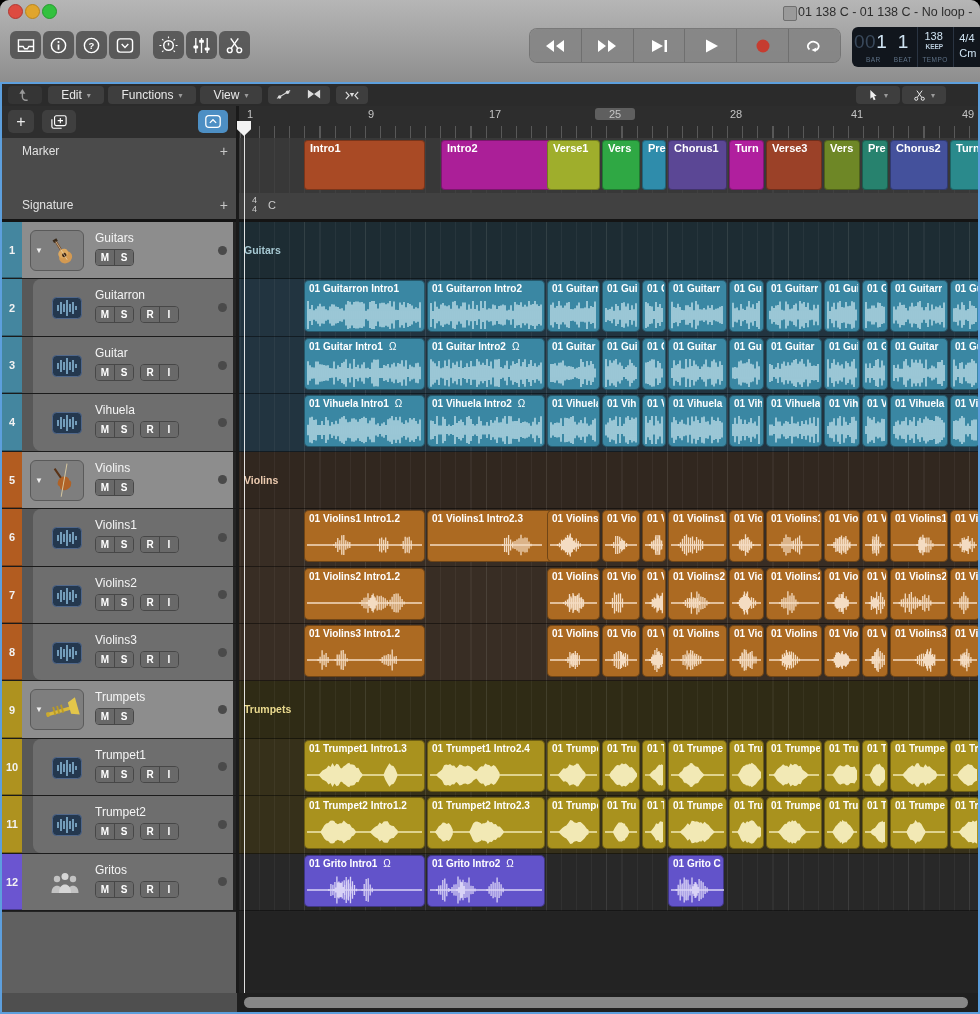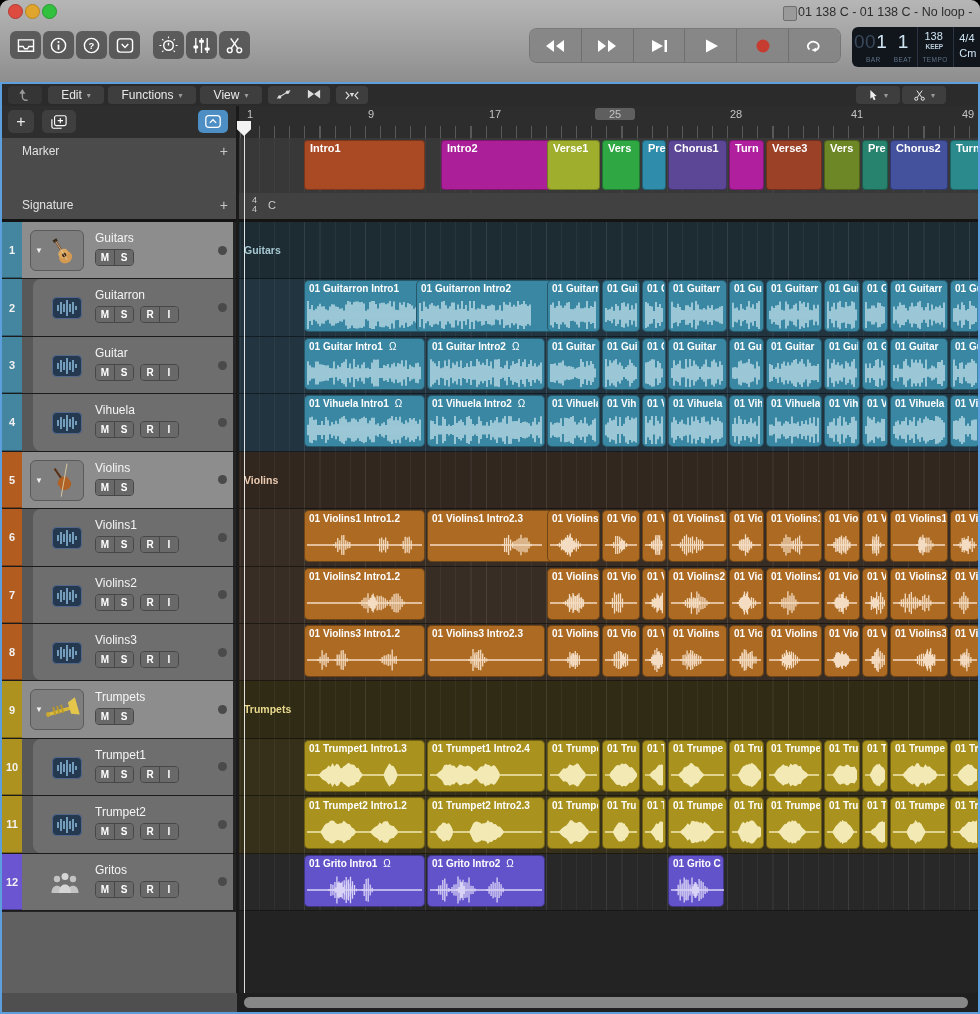--- a/index.html
+++ b/index.html
@@ -719,21 +719,21 @@
       <div class="lane" style="top: 0px; height: 57.42px; background-color: rgb(29, 44, 51);">
         <div class="lanelabel" style="color: rgb(166, 200, 210);">Guitars</div>
       </div>
       <div class="lane" style="top: 57.42px; height: 57.42px; background-color: rgb(34, 52, 64);">
         <div class="region" style="left: 68px; width: 121px; background: rgb(58, 135, 163);">
           <div class="rlabel">01 Guitarron Intro1</div>
           <svg width="115" height="28">
             <path d="M1.0 -0.3L1.0 28.3M3.0 7.9L3.0 20.1M5.0 4.1L5.0 23.9M7.0 9.3L7.0 18.7M9.0 7.7L9.0 20.3M11.0 5.3L11.0 22.7M13.0 2.8L13.0 25.2M15.0 5.4L15.0 22.6M17.0 5.3L17.0 22.7M19.0 8.3L19.0 19.7M21.0 9.3L21.0 18.7M23.0 5.4L23.0 22.6M25.0 3.2L25.0 24.8M27.0 3.5L27.0 24.5M29.0 5.4L29.0 22.6M31.0 6.0L31.0 22.0M33.0 7.8L33.0 20.2M35.0 7.3L35.0 20.7M37.0 9.6L37.0 18.4M39.0 3.5L39.0 24.5M41.0 0.1L41.0 27.9M43.0 0.7L43.0 27.3M45.0 3.5L45.0 24.5M47.0 1.0L47.0 27.0M49.0 0.4L49.0 27.6M51.0 0.5L51.0 27.5M53.0 1.3L53.0 26.7M55.0 1.1L55.0 26.9M57.0 2.4L57.0 25.6M59.0 9.8L59.0 18.2M61.0 8.2L61.0 19.8M63.0 1.0L63.0 27.0M65.0 0.0L65.0 28.0M67.0 -0.4L67.0 28.4M69.0 3.0L69.0 25.0M71.0 7.6L71.0 20.4M73.0 2.3L73.0 25.7M75.0 1.7L75.0 26.3M77.0 1.7L77.0 26.3M79.0 3.3L79.0 24.7M81.0 2.3L81.0 25.7M83.0 -0.0L83.0 28.0M85.0 5.5L85.0 22.5M87.0 0.4L87.0 27.6M89.0 8.8L89.0 19.2M91.0 8.9L91.0 19.1M93.0 1.6L93.0 26.4M95.0 3.7L95.0 24.3M97.0 0.9L97.0 27.1M99.0 6.3L99.0 21.7M101.0 1.9L101.0 26.1M103.0 3.1L103.0 24.9M105.0 4.5L105.0 23.5M107.0 7.7L107.0 20.3M109.0 6.3L109.0 21.7M111.0 7.3L111.0 20.7M113.0 1.3L113.0 26.7" stroke="#cfeaf2" stroke-width="1.3" fill="none"></path>
           </svg>
         </div>
-        <div class="region" style="left: 180px; width: 118px; background: rgb(58, 135, 163); padding-left: 31px;">
+        <div class="region" style="left: 191px; width: 118px; background: rgb(58, 135, 163);">
           <div class="rlabel">01 Guitarron Intro2</div>
           <svg width="112" height="28">
             <path d="M1.0 2.0L1.0 26.0M3.0 10.1L3.0 17.9M5.0 0.6L5.0 27.4M7.0 5.8L7.0 22.2M9.0 7.8L9.0 20.2M11.0 3.4L11.0 24.6M13.0 2.1L13.0 25.9M15.0 4.5L15.0 23.5M17.0 5.3L17.0 22.7M19.0 4.2L19.0 23.8M21.0 7.7L21.0 20.3M23.0 0.8L23.0 27.2M25.0 -0.1L25.0 28.1M27.0 4.3L27.0 23.7M29.0 7.5L29.0 20.5M31.0 5.2L31.0 22.8M33.0 1.6L33.0 26.4M35.0 1.6L35.0 26.4M37.0 8.8L37.0 19.2M39.0 3.4L39.0 24.6M41.0 7.7L41.0 20.3M43.0 -0.0L43.0 28.0M45.0 7.9L45.0 20.1M47.0 4.1L47.0 23.9M49.0 9.8L49.0 18.2M51.0 -0.2L51.0 28.2M53.0 6.9L53.0 21.1M55.0 -0.1L55.0 28.1M57.0 8.4L57.0 19.6M59.0 7.2L59.0 20.8M61.0 7.8L61.0 20.2M63.0 3.4L63.0 24.6M65.0 4.2L65.0 23.8M67.0 8.1L67.0 19.9M69.0 5.0L69.0 23.0M71.0 4.5L71.0 23.5M73.0 3.5L73.0 24.5M75.0 4.2L75.0 23.8M77.0 9.4L77.0 18.6M79.0 8.7L79.0 19.3M81.0 4.2L81.0 23.8M83.0 9.7L83.0 18.3M85.0 0.9L85.0 27.1M87.0 3.5L87.0 24.5M89.0 3.9L89.0 24.1M91.0 1.2L91.0 26.8M93.0 5.7L93.0 22.3M95.0 3.7L95.0 24.3M97.0 5.4L97.0 22.6M99.0 -0.1L99.0 28.1M101.0 3.7L101.0 24.3M103.0 2.9L103.0 25.1M105.0 0.1L105.0 27.9M107.0 3.3L107.0 24.7M109.0 5.0L109.0 23.0M111.0 3.6L111.0 24.4" stroke="#cfeaf2" stroke-width="1.3" fill="none"></path>
           </svg>
         </div>
         <div class="region" style="left: 311px; width: 53px; background: rgb(58, 135, 163);">
           <div class="rlabel">01 Guitarr</div>
           <svg width="47" height="28">
             <path d="M1.0 3.7L1.0 24.3M3.0 1.4L3.0 26.6M5.0 6.7L5.0 21.3M7.0 5.0L7.0 23.0M9.0 0.1L9.0 27.9M11.0 4.6L11.0 23.4M13.0 6.7L13.0 21.3M15.0 4.4L15.0 23.6M17.0 1.8L17.0 26.2M19.0 1.0L19.0 27.0M21.0 7.9L21.0 20.1M23.0 8.2L23.0 19.8M25.0 7.2L25.0 20.8M27.0 4.5L27.0 23.5M29.0 1.4L29.0 26.6M31.0 7.3L31.0 20.7M33.0 7.2L33.0 20.8M35.0 6.6L35.0 21.4M37.0 -0.2L37.0 28.2M39.0 7.2L39.0 20.8M41.0 4.9L41.0 23.1M43.0 6.0L43.0 22.0M45.0 0.4L45.0 27.6" stroke="#cfeaf2" stroke-width="1.3" fill="none"></path>
           </svg>
@@ -1084,26 +1084,20 @@
           <svg width="24" height="28">
             <path d="M0 14L24 14M4.9 13.0L4.9 15.0M6.9 9.3L6.9 18.7M8.9 7.6L8.9 20.4M10.9 9.0L10.9 19.0M12.9 7.3L12.9 20.7M14.9 8.7L14.9 19.3M6.8 13.0L6.8 15.0M8.8 7.3L8.8 20.7M10.8 2.9L10.8 25.1M12.8 6.7L12.8 21.3M14.8 9.8L14.8 18.2" stroke="#f4dcc2" stroke-width="1.3" fill="none"></path>
           </svg>
         </div>
       </div>
       <div class="lane" style="top: 401.94px; height: 57.42px; background-color: rgb(56, 45, 36);">
         <div class="region" style="left: 68px; width: 121px; background: rgb(172, 106, 34);">
           <div class="rlabel">01 Violins3 Intro1.2</div>
           <svg width="115" height="28">
             <path d="M0 14L115 14M73.2 13.0L73.2 15.0M75.2 11.1L75.2 16.9M77.2 9.5L77.2 18.5M79.2 9.3L79.2 18.7M81.2 7.9L81.2 20.1M83.2 8.4L83.2 19.6M85.2 3.6L85.2 24.4M87.2 10.5L87.2 17.5M89.2 9.9L89.2 18.1M28.2 13.0L28.2 15.0M30.2 8.6L30.2 19.4M32.2 8.6L32.2 19.4M34.2 4.4L34.2 23.6M36.2 3.9L36.2 24.1M38.2 7.7L38.2 20.3M40.2 12.3L40.2 15.7M11.1 13.0L11.1 15.0M13.1 10.7L13.1 17.3M15.1 4.2L15.1 23.8M17.1 8.7L17.1 19.3M19.1 7.0L19.1 21.0M21.1 10.9L21.1 17.1" stroke="#f4dcc2" stroke-width="1.3" fill="none"></path>
-          </svg>
-        </div>
-        <div class="region" style="left: 191px; width: 118px; background: rgb(172, 106, 34);">
-          <div class="rlabel">01 Violins3 Intro2.3</div>
-          <svg width="112" height="28">
-            <path d="M0 14L112 14M39.0 13.0L39.0 15.0M41.0 10.2L41.0 17.8M43.0 2.9L43.0 25.1M45.0 6.6L45.0 21.4M47.0 6.0L47.0 22.0M49.0 12.1L49.0 15.9M42.7 13.0L42.7 15.0M44.7 8.8L44.7 19.2M46.7 9.0L46.7 19.0M48.7 4.0L48.7 24.0M50.7 3.7L50.7 24.3M52.7 7.4L52.7 20.6M54.7 10.9L54.7 17.1M56.7 12.5L56.7 15.5" stroke="#f4dcc2" stroke-width="1.3" fill="none"></path>
           </svg>
         </div>
         <div class="region" style="left: 311px; width: 53px; background: rgb(172, 106, 34);">
           <div class="rlabel">01 Violins3</div>
           <svg width="47" height="28">
             <path d="M0 14L47 14M19.3 13.0L19.3 15.0M21.3 9.4L21.3 18.6M23.3 7.1L23.3 20.9M25.3 4.9L25.3 23.1M27.3 6.9L27.3 21.1M29.3 9.3L29.3 18.7M15.9 13.0L15.9 15.0M17.9 10.9L17.9 17.1M19.9 6.0L19.9 22.0M21.9 7.6L21.9 20.4M23.9 8.8L23.9 19.2M25.9 8.9L25.9 19.1" stroke="#f4dcc2" stroke-width="1.3" fill="none"></path>
           </svg>
         </div>
         <div class="region" style="left: 366px; width: 38px; background: rgb(172, 106, 34);">
           <div class="rlabel">01 Vio</div>

